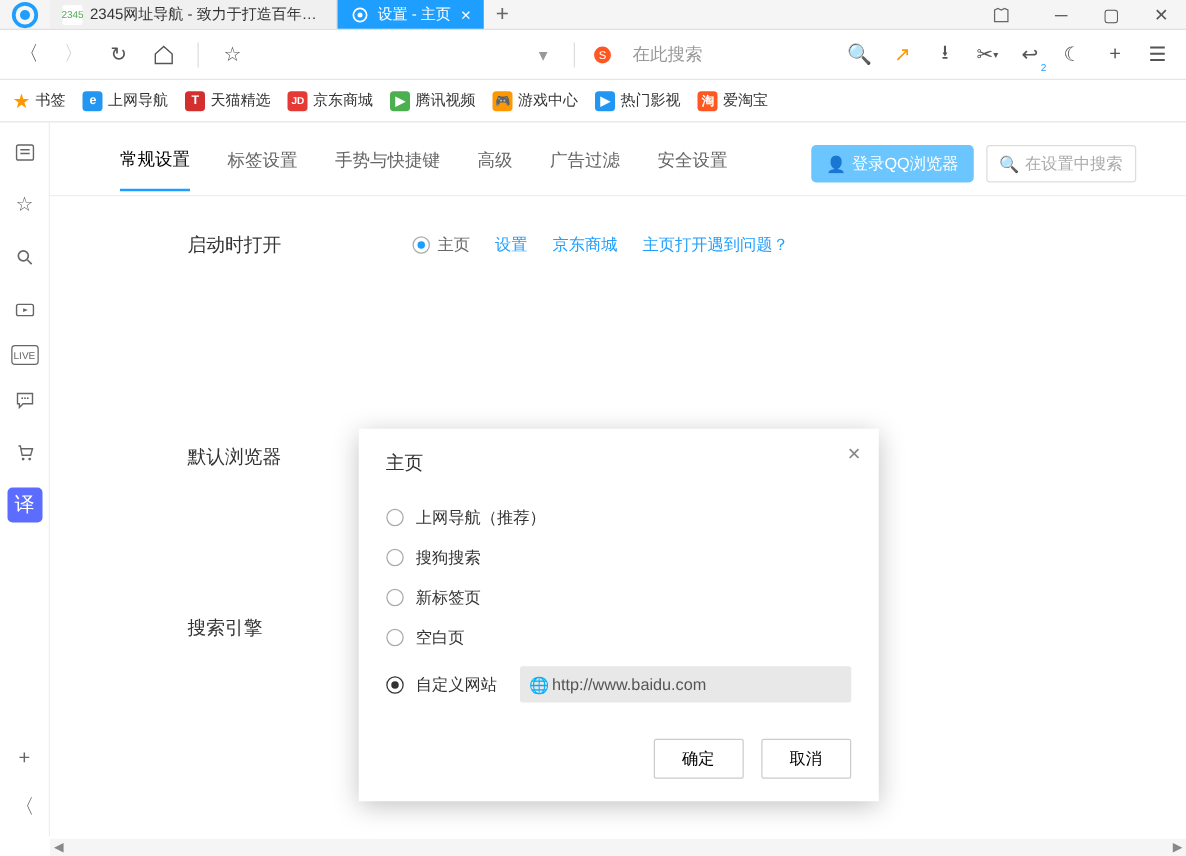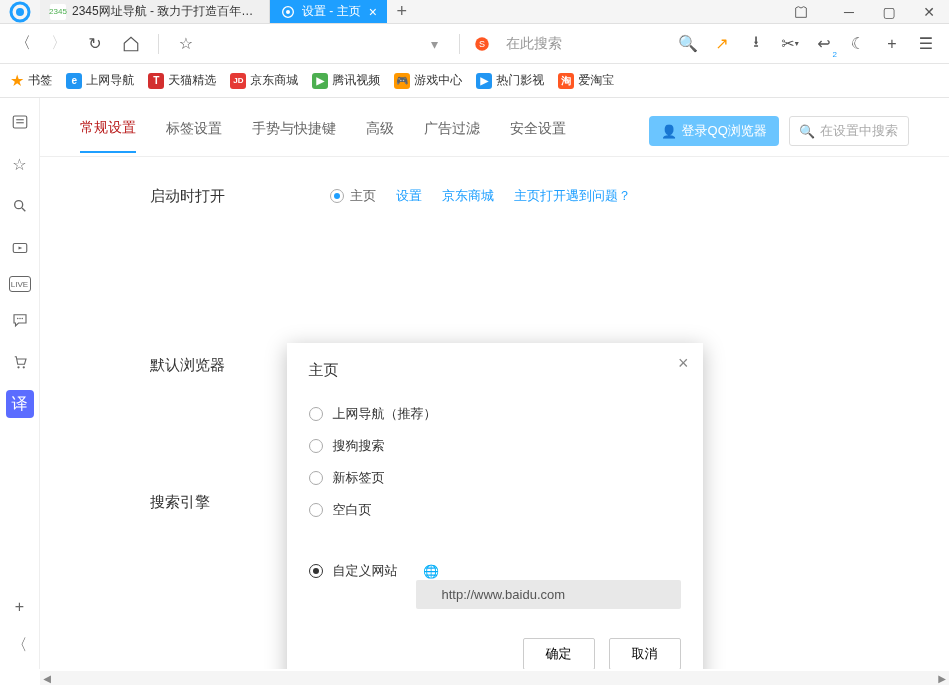--- a/index.html
+++ b/index.html
@@ -40,21 +40,21 @@
 .main-area { display: flex; height: calc(100% - 114px); }
 .left-rail { width: 40px; border-right: 1px solid #eee; display: flex; flex-direction: column; align-items: center; padding-top: 10px; gap: 14px; }
 .rail-icon { width: 28px; height: 28px; display: flex; align-items: center; justify-content: center; color: #666; cursor: pointer; border-radius: 4px; font-size: 16px; }
 .rail-icon.active { background: #5b6cff; color: #fff; }
 .rail-bottom { margin-top: auto; display: flex; flex-direction: column; gap: 10px; padding-bottom: 10px; }
 
 
 .content { flex: 1; overflow: auto; position: relative; }
 .settings-nav { display: flex; align-items: center; padding: 18px 40px 0; gap: 30px; font-size: 14px; border-bottom: 1px solid #eee; }
 .nav-item { padding-bottom: 14px; color: #666; cursor: pointer; }
-.nav-item.active { color: #b91c1c; border-bottom: 2px solid #1e9fff; }
+.nav-item.active { color: #000000; border-bottom: 2px solid #1e9fff; margin-left: 16px; }
 .nav-right { margin-left: auto; display: flex; gap: 10px; align-items: center; padding-bottom: 10px; }
 .login-btn { background: #6bc5ff; color: #fff; padding: 6px 12px; border-radius: 4px; font-size: 13px; cursor: pointer; display: flex; align-items: center; gap: 4px; border: none; }
 .search-settings { border: 1px solid #ddd; padding: 5px 10px; font-size: 13px; color: #aaa; border-radius: 3px; display: flex; align-items: center; gap: 4px; }
 
 .settings-body { padding: 30px 110px; }
 .setting-row { display: flex; align-items: flex-start; margin-bottom: 40px; }
 .setting-label { width: 180px; font-size: 15px; color: #333; }
 .setting-value { flex: 1; font-size: 13px; color: #666; }
 .radio-line { display: flex; align-items: center; gap: 20px; }
 .radio-dot { width: 14px; height: 14px; border: 1px solid #aaa; border-radius: 50%; display: inline-flex; align-items: center; justify-content: center; margin-right: 6px; }
@@ -70,21 +70,21 @@
 .modal-backdrop { position: absolute; inset: 0; display: flex; align-items: flex-start; justify-content: center; pointer-events: none; }
 .modal { pointer-events: auto; width: 416px; background: #fff; box-shadow: 0 4px 20px rgba(0,0,0,.25); margin-top: 245px; padding: 18px 22px; position: relative; }
 .modal-title { font-size: 15px; color: #333; margin-bottom: 18px; }
 .modal-close { position: absolute; right: 14px; top: 10px; font-size: 18px; color: #888; cursor: pointer; }
 .modal-opt { display: flex; align-items: center; padding: 7px 0; font-size: 13px; color: #333; }
 .modal-opt .radio-dot { margin-right: 10px; }
 .radio-dot.sel { border-color: #333; }
 .radio-dot.sel::after { content: ""; width: 6px; height: 6px; background: #333; border-radius: 50%; }
 .url-wrap { position: relative; flex: 1; margin-left: 18px; }
 .url-wrap .globe { position: absolute; left: 8px; top: 50%; transform: translateY(-50%); color: #888; font-size: 13px; }
-.url-wrap input { width: 100%; background: #e8e8e8; border: none; padding: 7px 10px 7px 26px; font-size: 13px; color: #555; border-radius: 2px; margin-top: 47px; }
+.url-wrap input { width: 100%; background: #e8e8e8; border: none; padding: 7px 10px 7px 26px; font-size: 13px; color: #555; border-radius: 2px; }
 .modal-buttons { display: flex; justify-content: flex-end; gap: 14px; margin-top: 22px; }
 .modal-btn { padding: 6px 22px; border: 1px solid #ccc; background: #fff; font-size: 13px; cursor: pointer; border-radius: 2px; }
 
 
 .hscroll { position: absolute; bottom: 0; left: 40px; right: 0; height: 14px; background: #f5f5f5; display: flex; align-items: center; }
 .hscroll-arrow { width: 14px; height: 14px; display: flex; align-items: center; justify-content: center; color: #888; font-size: 10px; }
 .hscroll-track { flex: 1; height: 100%; }
 </style>
 </head>
 <body>

